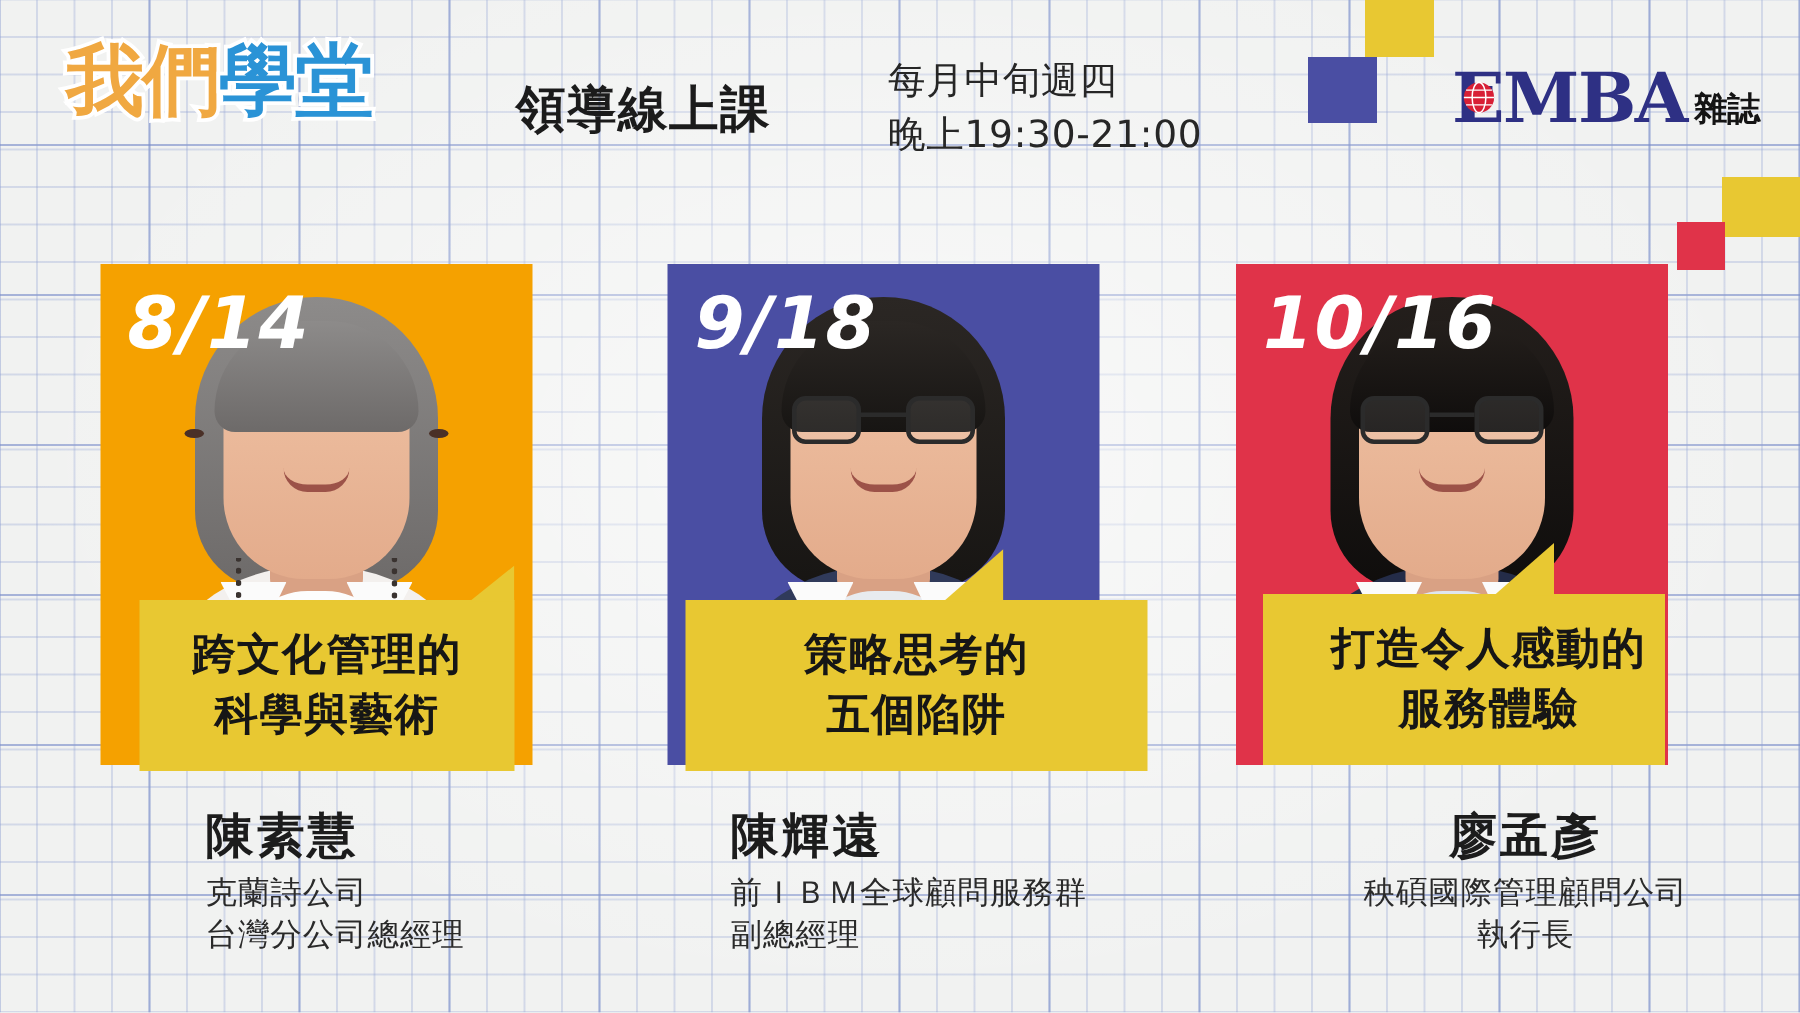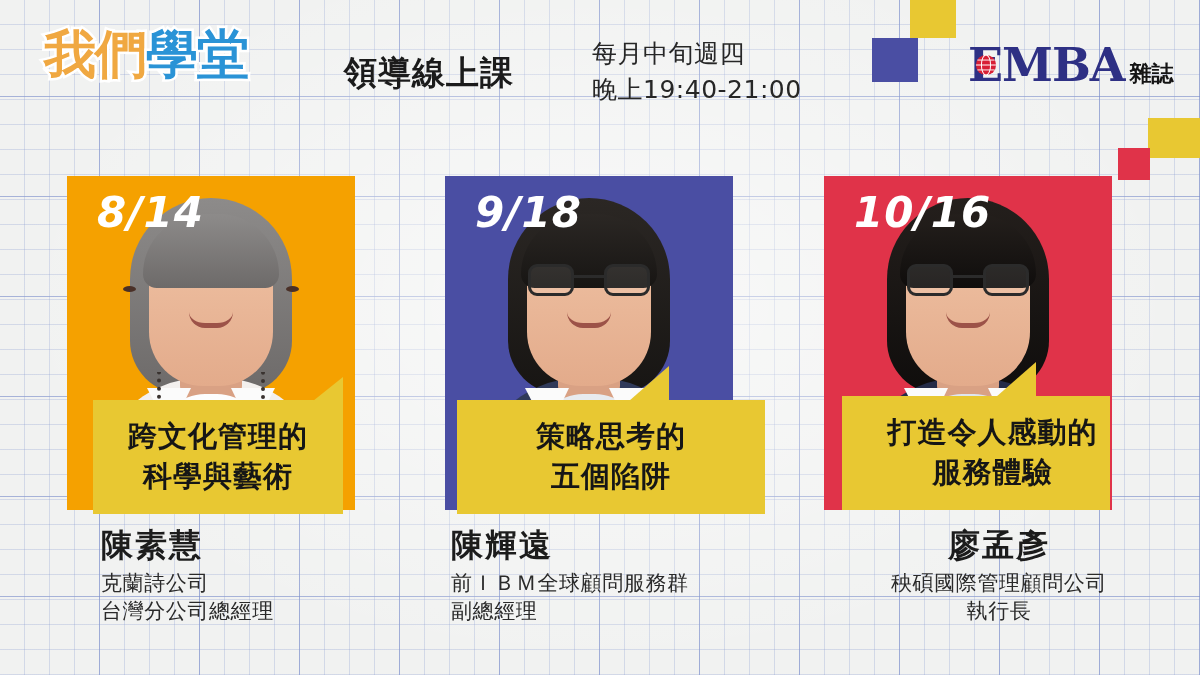--- a/index.html
+++ b/index.html
@@ -148,28 +148,27 @@
     height: 334px;
     overflow: hidden;
   }
   #card-0 .card-photo { background: #f5a100; }
   #card-1 .card-photo { background: #4a4ea3; }
   #card-2 .card-photo { background: #e03349; }
 
   .card-date {
     position: absolute;
     left: 18px; top: 16px;
-    font-size: 42px;
+    font-size: 48px;
     font-weight: 800;
     font-style: italic;
     color: #ffffff;
     letter-spacing: 1px;
     line-height: 1;
     z-index: 4;
-    margin-left: 12px;
   }
 
   
   .portrait {
     position: absolute;
     left: 50%;
     bottom: 0;
     transform: translateX(-50%);
     width: 252px;
     height: 312px;
@@ -325,23 +324,24 @@
     font-size: 29px;
     font-weight: 700;
     color: #161616;
     line-height: 1.38;
     letter-spacing: 1px;
   }
 
   
   .speaker-info {
     position: absolute;
-    top: 352px;
+    top: 364px;
     left: 34px;
     width: 320px;
+    padding-left: 36px;
   }
   #card-1 .speaker-info { left: 6px; width: 330px; }
   #card-2 .speaker-info { left: 10px; width: 330px; text-align: center; }
 
   .speaker-name {
     font-size: 32px;
     font-weight: 700;
     color: #1c1c1c;
     line-height: 1.12;
     letter-spacing: 2px;
@@ -371,21 +371,21 @@
 
     <div id="brand-logo">
       <span class="logo-word" id="logo-part-1">我們</span>
       <span class="logo-word" id="logo-part-2">學堂</span>
     </div>
 
     <div id="tagline">領導線上課</div>
 
     <div id="schedule">
       <div>每月中旬週四</div>
-      <div>晚上19:40-21:00</div>
+      <div>晚上19:30-21:00</div>
     </div>
 
     <div id="emba-logo">
       <span id="emba-wordmark">
         <span>EMBA</span>
         <svg id="emba-globe-icon" viewBox="0 0 24 24">
           <circle cx="12" cy="12" r="11" fill="#d81f35"></circle>
           <ellipse cx="12" cy="12" rx="5" ry="11" fill="none" stroke="#ffffff" stroke-width="1.1"></ellipse>
           <line x1="1" y1="12" x2="23" y2="12" stroke="#ffffff" stroke-width="1.1"></line>
           <line x1="2.6" y1="6.6" x2="21.4" y2="6.6" stroke="#ffffff" stroke-width="1"></line>

